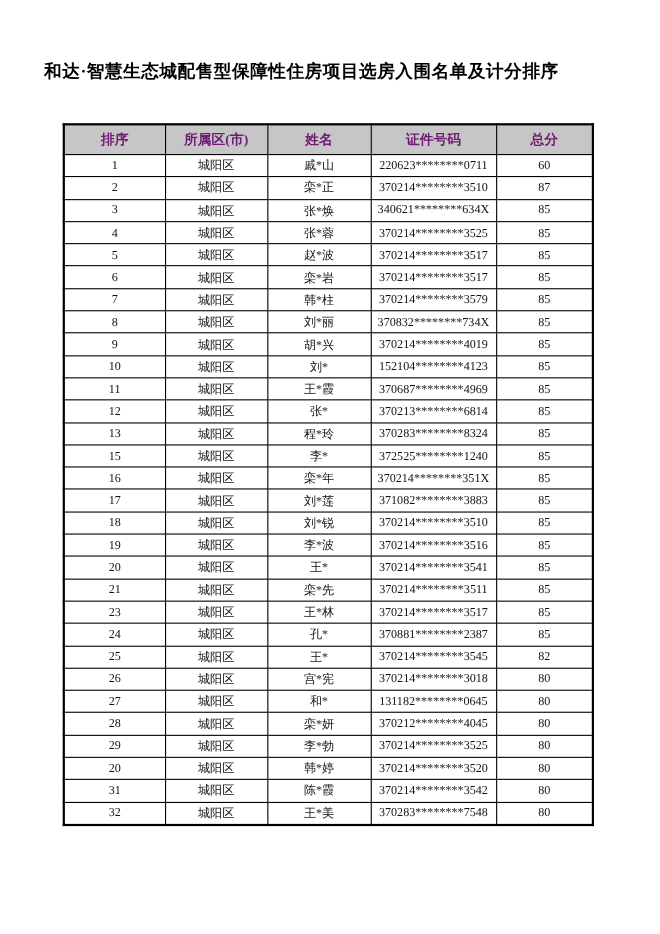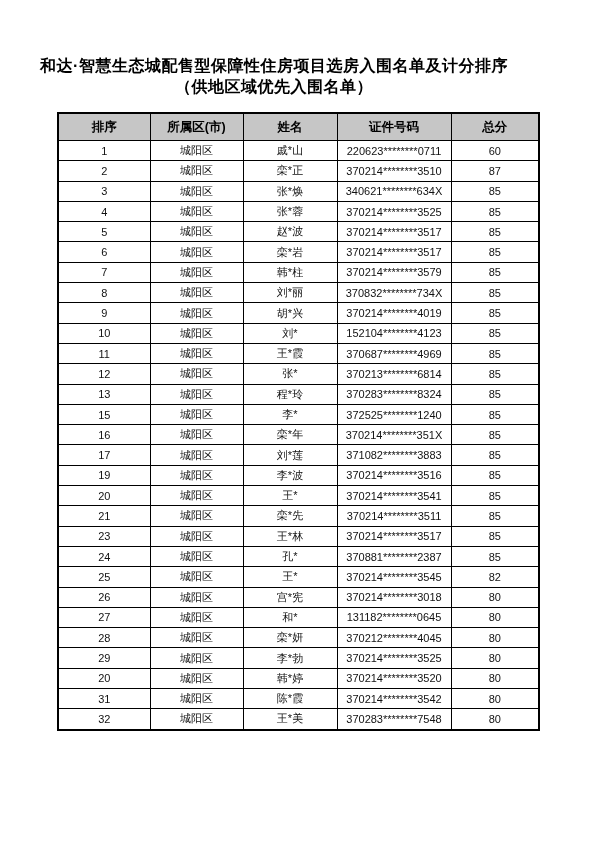--- a/index.html
+++ b/index.html
@@ -6,21 +6,21 @@
     margin: 0;
     padding: 0;
     background: #ffffff;
   }
   .page {
     position: relative;
     width: 548px;
     height: 849px;
     background: #ffffff;
     color: #000000;
-    font-family: Liberation Sans, sans-serif;
+    font-family: Liberation Serif, serif;
     overflow: hidden;
   }
   .title-block {
     position: absolute;
     top: 55px;
     left: 30px;
     right: 30px;
     text-align: center;
     font-weight: bold;
     font-size: 16px;
@@ -38,21 +38,21 @@
     border: 2px solid #000000;
   }
   table.ranking th {
     background: #c6c6c6;
     border: 1px solid #000000;
     height: 26px;
     font-size: 12.5px;
     font-weight: bold;
     text-align: center;
     padding: 0;
-    color: #000000;
+    color: #701a75;
     margin-left: 19px;
   }
   table.ranking td {
     border: 1px solid #000000;
     height: 19.3px;
     font-size: 11px;
     text-align: center;
     vertical-align: middle;
     padding: 0;
     color: #111111;
@@ -65,21 +65,20 @@
   col.c-id { width: 114px; }
   col.c-score { width: 88px; }
 </style>
 </head>
 <body>
 
 <div class="page">
 
   <div class="title-block">
     <div>和达·智慧生态城配售型保障性住房项目选房入围名单及计分排序</div>
-    <div>（供地区域优先入围名单）</div>
   </div>
 
   <table class="ranking">
     <colgroup>
       <col class="c-rank">
       <col class="c-district">
       <col class="c-name">
       <col class="c-id">
       <col class="c-score">
     </colgroup>
@@ -199,20 +198,27 @@
           <td>85</td>
         </tr>
         <tr>
           <td>17</td>
           <td>城阳区</td>
           <td>刘*莲</td>
           <td>371082********3883</td>
           <td>85</td>
         </tr>
         <tr>
+          <td>18</td>
+          <td>城阳区</td>
+          <td>刘*锐</td>
+          <td>370214********3510</td>
+          <td>85</td>
+        </tr>
+        <tr>
           <td>19</td>
           <td>城阳区</td>
           <td>李*波</td>
           <td>370214********3516</td>
           <td>85</td>
         </tr>
         <tr>
           <td>20</td>
           <td>城阳区</td>
           <td>王*</td>

